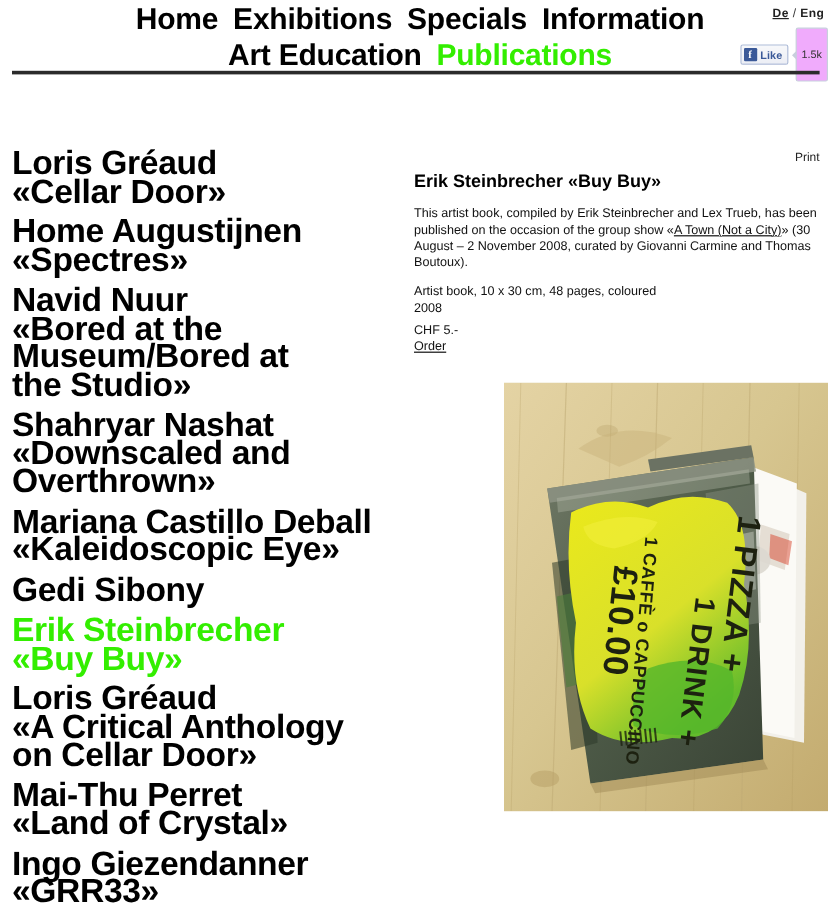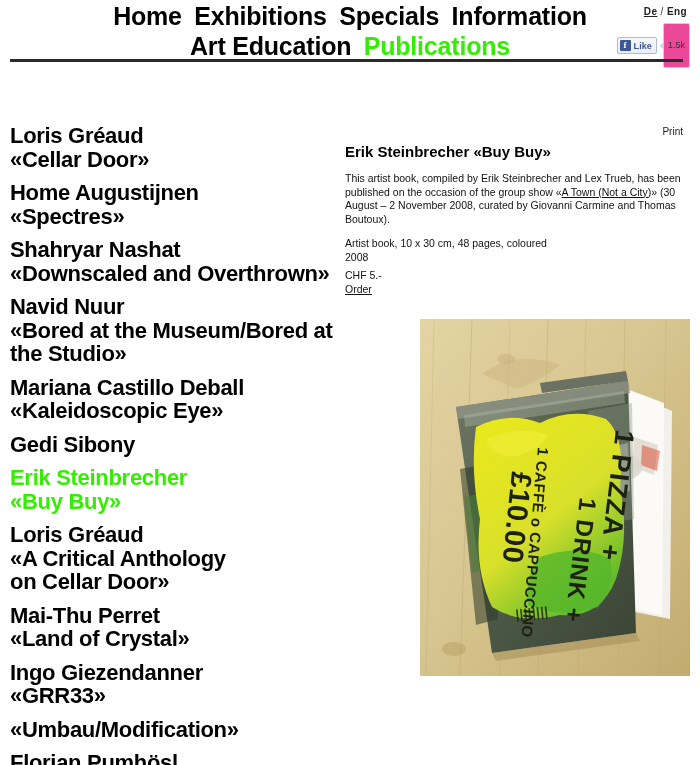--- a/index.html
+++ b/index.html
@@ -103,21 +103,21 @@
   .fb-arrow {
     width: 0; height: 0;
     border-top: 4px solid transparent;
     border-bottom: 4px solid transparent;
     border-right: 4px solid #c8cfdd;
     margin-left: 3px;
   }
   .fb-count {
     border: 1px solid #c8cfdd;
     border-radius: 2px;
-    background: #ec4899;
+    background: #f0abfc;
     font-size: 9px;
     color: #333333;
     padding: 16px 4px;
     margin-left: -1px;
     line-height: 11px;
   }
 
   #header-rule {
     position: absolute;
     left: 10px;
@@ -135,21 +135,21 @@
 
   
   #pub-list {
     position: absolute;
     left: 10px;
     top: 74px;
     width: 330px;
   }
   .pub-item {
     display: block;
-    font-size: 22px;
+    font-size: 28px;
     font-weight: bold;
     line-height: 23.5px;
     letter-spacing: -0.3px;
     color: #000000;
     text-decoration: none;
     margin-bottom: 10px;
     cursor: pointer;
   }
   .pub-item.current { color: #33ee00; }
   .pub-line { display: block; }
@@ -250,28 +250,28 @@
       <span class="pub-line">Loris Gréaud</span>
       <span class="pub-line">«Cellar Door»</span>
     </a>
 
     <a class="pub-item">
       <span class="pub-line">Home Augustijnen</span>
       <span class="pub-line">«Spectres»</span>
     </a>
 
     <a class="pub-item">
-      <span class="pub-line">Shahryar Nashat</span>
-      <span class="pub-line">«Downscaled and Overthrown»</span>
-    </a>
-
-    <a class="pub-item">
       <span class="pub-line">Navid Nuur</span>
       <span class="pub-line">«Bored at the Museum/Bored at</span>
       <span class="pub-line">the Studio»</span>
+    </a>
+
+    <a class="pub-item">
+      <span class="pub-line">Shahryar Nashat</span>
+      <span class="pub-line">«Downscaled and Overthrown»</span>
     </a>
 
     <a class="pub-item">
       <span class="pub-line">Mariana Castillo Deball</span>
       <span class="pub-line">«Kaleidoscopic Eye»</span>
     </a>
 
     <a class="pub-item">
       <span class="pub-line">Gedi Sibony</span>
     </a>

